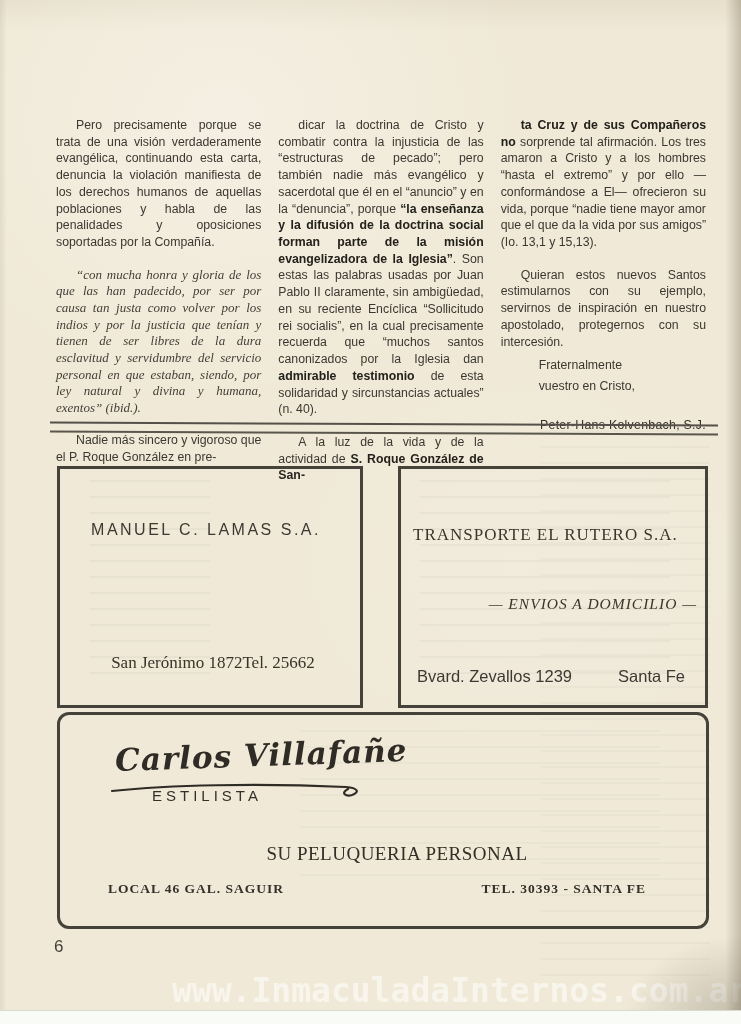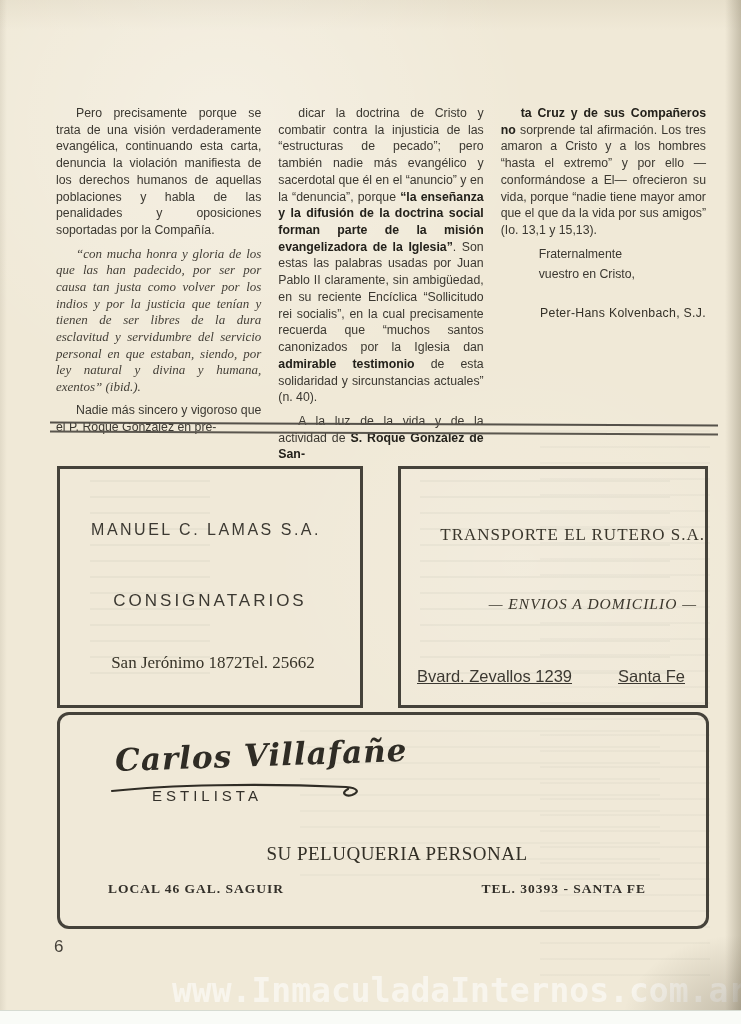--- a/index.html
+++ b/index.html
@@ -18,21 +18,21 @@
   .edge-left{position:absolute;top:0;left:0;width:7px;height:100%;
     background:linear-gradient(to left, rgba(0,0,0,0), rgba(96,86,62,0.10));pointer-events:none;}
   .corner-shadow{position:absolute;right:0;bottom:0;width:120px;height:90px;
     background:radial-gradient(ellipse at 100% 100%, rgba(70,60,40,0.28), transparent 70%);pointer-events:none;}
   .scan-strip{position:absolute;left:0;right:0;bottom:0;height:13px;background:#f9fbf7;border-top:1px solid #d6dbd2;}
 
   
   .columns{position:absolute;left:56px;top:101px;width:650px;display:flex;gap:17px;}
   .col{flex:1 1 0;font-size:12.3px;line-height:1.36;color:#3b3831;text-align:justify;
     -webkit-hyphens:auto;hyphens:auto;}
-  .col p{margin:4px 0 7px;text-indent:20px;}
+  .col p{margin:16px 0 7px;text-indent:20px;}
   .quote{font-family:"Liberation Serif", serif;font-style:italic;font-size:13px;line-height:1.28;color:#433f37;}
   .seg-bold{font-weight:bold;color:#23211b;}
   .closing{ text-indent:0 !important;margin:4px 0 0 30px !important;text-align:left;padding-left:8px;}
   .signature{margin-top:22px !important;text-indent:0 !important;text-align:right;color:#343128;letter-spacing:0.3px;}
 
   
   .double-rule{position:absolute;left:50px;top:423px;width:668px;height:7px;
     border-top:2px solid #55514a;border-bottom:2px solid #5a564e;transform:rotate(0.25deg);}
 
   
@@ -41,26 +41,26 @@
   .adbox.rutero{left:398px;top:466px;width:304px;height:236px;}
   .adbox.villafane{left:57px;top:712px;width:646px;height:211px;border-radius:12px;}
 
   .lamas-name{position:absolute;left:0;right:8px;top:52px;text-align:center;
     font-size:16px;letter-spacing:2.5px;color:#3c3932;}
   .lamas-role{position:absolute;left:0;right:0;top:122px;text-align:center;
     font-size:17px;letter-spacing:3px;color:#3c3932;}
   .lamas-bottom{position:absolute;left:22px;right:16px;top:184px;display:flex;justify-content:center;
     font-family:"Liberation Serif", serif;font-size:17px;color:#383429;}
 
-  .rutero-name{position:absolute;left:0;right:0;top:56px;text-align:right;
+  .rutero-name{position:absolute;left:12px;right:0;top:56px;text-align:left;
     font-family:"Liberation Serif", serif;font-size:17px;letter-spacing:1px;color:#3a362c;}
   .rutero-tag{position:absolute;left:0;right:8px;top:126px;text-align:right;
     font-family:"Liberation Serif", serif;font-style:italic;font-size:15.5px;letter-spacing:1px;color:#3a362c;}
   .rutero-bottom{position:absolute;left:16px;right:20px;top:198px;display:flex;justify-content:space-between;
-    font-size:16.5px;color:#3c3932;text-decoration:underline;}
+    font-size:16.5px;color:#3c3932;}
 
   .script-name{position:absolute;left:55px;top:22px;
     font-family:"DejaVu Serif", serif;font-style:italic;font-weight:bold;
     font-size:31px;color:#2f2c25;transform:rotate(-2deg);letter-spacing:1px;}
   .script-underline{position:absolute;left:48px;top:62px;}
   .villafane-role{position:absolute;left:92px;top:72px;font-size:15px;letter-spacing:4px;color:#33302a;}
   .villafane-tag{position:absolute;left:0;right:0;top:128px;text-align:center;
     font-family:"Liberation Serif", serif;font-size:19px;letter-spacing:0.5px;color:#322f26;padding-left:28px;}
   .villafane-bottom{position:absolute;left:48px;right:60px;top:166px;display:flex;justify-content:space-between;
     font-family:"Liberation Serif", serif;font-weight:bold;font-size:13.5px;letter-spacing:1px;color:#33302a;}
@@ -91,36 +91,36 @@
       <p>Pero precisamente porque se trata de una visión verdaderamente evangélica, continuando esta carta, denuncia la violación manifiesta de los derechos humanos de aquellas poblaciones y habla de las penalidades y oposiciones soportadas por la Compañía.</p>
       <p class="quote">“con mucha honra y gloria de los que las han padecido, por ser por causa tan justa como volver por los indios y por la justicia que tenían y tienen de ser libres de la dura esclavitud y servidumbre del servicio personal en que estaban, siendo, por ley natural y divina y humana, exentos” (ibid.).</p>
       <p>Nadie más sincero y vigoroso que el P. Roque González en pre-</p>
     </div>
     <div class="col">
       <p><span>dicar la doctrina de Cristo y combatir contra la injusticia de las “estructuras de pecado”; pero también nadie más evangélico y sacerdotal que él en el “anuncio” y en la “denuncia”, porque </span><span class="seg-bold">“la enseñanza y la difusión de la doctrina social forman parte de la misión evangelizadora de la Iglesia”</span><span>. Son estas las palabras usadas por Juan Pablo II claramente, sin ambigüedad, en su reciente Encíclica “Sollicitudo rei socialis”, en la cual precisamente recuerda que “muchos santos canonizados por la Iglesia dan </span><span class="seg-bold">admirable testimonio</span><span> de esta solidaridad y sircunstancias actuales” (n. 40).</span></p>
       <p><span>A la luz de la vida y de la actividad de </span><span class="seg-bold">S. Roque González de San-</span></p>
     </div>
     <div class="col">
       <p><span class="seg-bold">ta Cruz y de sus Compañeros no</span><span> sorprende tal afirmación. Los tres amaron a Cristo y a los hombres “hasta el extremo” y por ello —conformándose a El— ofrecieron su vida, porque “nadie tiene mayor amor que el que da la vida por sus amigos” (Io. 13,1 y 15,13).</span></p>
+      <p>Quieran estos nuevos Santos estimularnos con su ejemplo, servirnos de inspiración en nuestro apostolado, protegernos con su intercesión.</p>
       <p class="closing">Fraternalmente</p>
       <p class="closing">vuestro en Cristo,</p>
       <p class="signature">Peter-Hans Kolvenbach, S.J.</p>
     </div>
   </div>
 
   <div class="double-rule"></div>
 
   <div class="ghost g1"></div>
   <div class="ghost g2"></div>
   <div class="ghost g3"></div>
   <div class="ghost g4"></div>
 
   <div class="adbox lamas">
     <div class="lamas-name">MANUEL C. LAMAS S.A.</div>
-    <div class="lamas-role">CONSIGNATARIOS</div>
     <div class="lamas-bottom">
       <span>San Jerónimo 1872</span>
       <span>Tel. 25662</span>
     </div>
   </div>
 
   <div class="adbox rutero">
     <div class="rutero-name">TRANSPORTE EL RUTERO S.A.</div>
     <div class="rutero-tag">— ENVIOS A DOMICILIO —</div>
     <div class="rutero-bottom">

